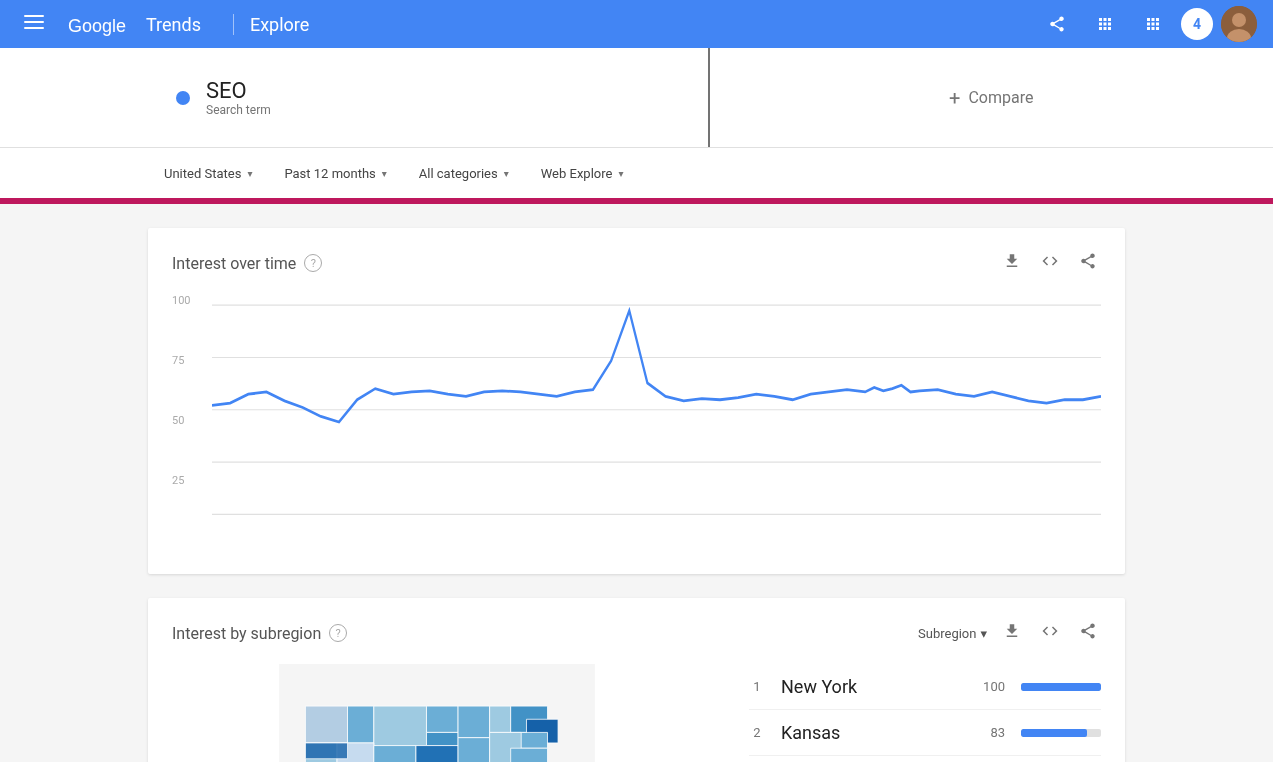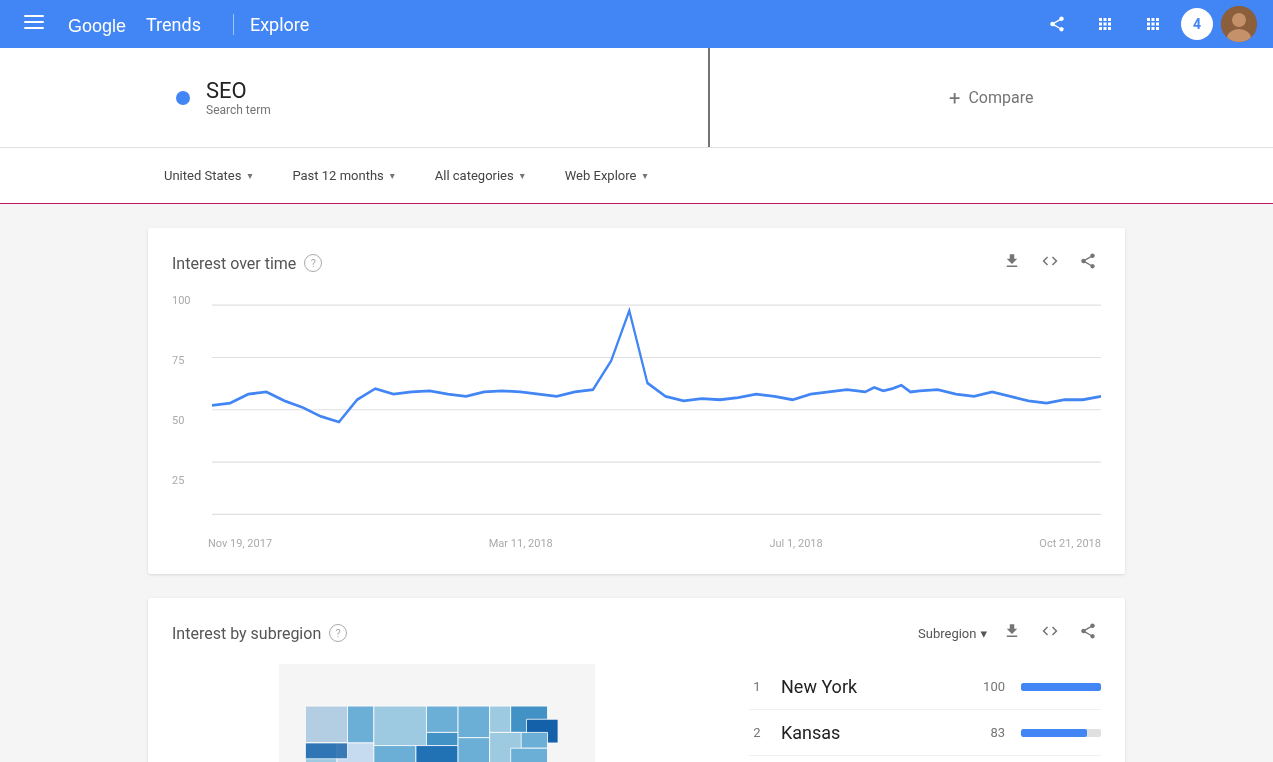--- a/index.html
+++ b/index.html
@@ -126,26 +126,26 @@
       font-size: 16px;
     }
     .compare-plus {
       font-size: 20px;
       color: #757575;
     }
 
     
     .filters {
       background: white;
-      border-bottom: 1px solid #be185d;
+      border-bottom: 6px solid #be185d;
       padding: 0 148px;
       display: flex;
       align-items: center;
       height: 56px;
-      gap: 8px;
+      gap: 0;
     }
     .filter-dropdown {
       display: flex;
       align-items: center;
       gap: 6px;
       padding: 8px 16px;
       cursor: pointer;
       color: #444;
       font-size: 13px;
       border-right: none;
@@ -504,26 +504,20 @@
             880,92
             900,96
             920,98
             940,95
             960,95
             980,92
           "></polyline>
       </svg>
 
       
-      <div class="x-labels">
-        <span class="x-label">Nov 19, 2017</span>
-        <span class="x-label">Mar 11, 2018</span>
-        <span class="x-label">Jul 1, 2018</span>
-        <span class="x-label">Oct 21, 2018</span>
-      </div>
     </div>
   </div>
 
   <div class="card">
     <div class="subregion-header">
       <div class="card-title-area">
         <span class="card-title">Interest by subregion</span>
         <div class="help-icon">?</div>
       </div>
       <div class="subregion-right">

